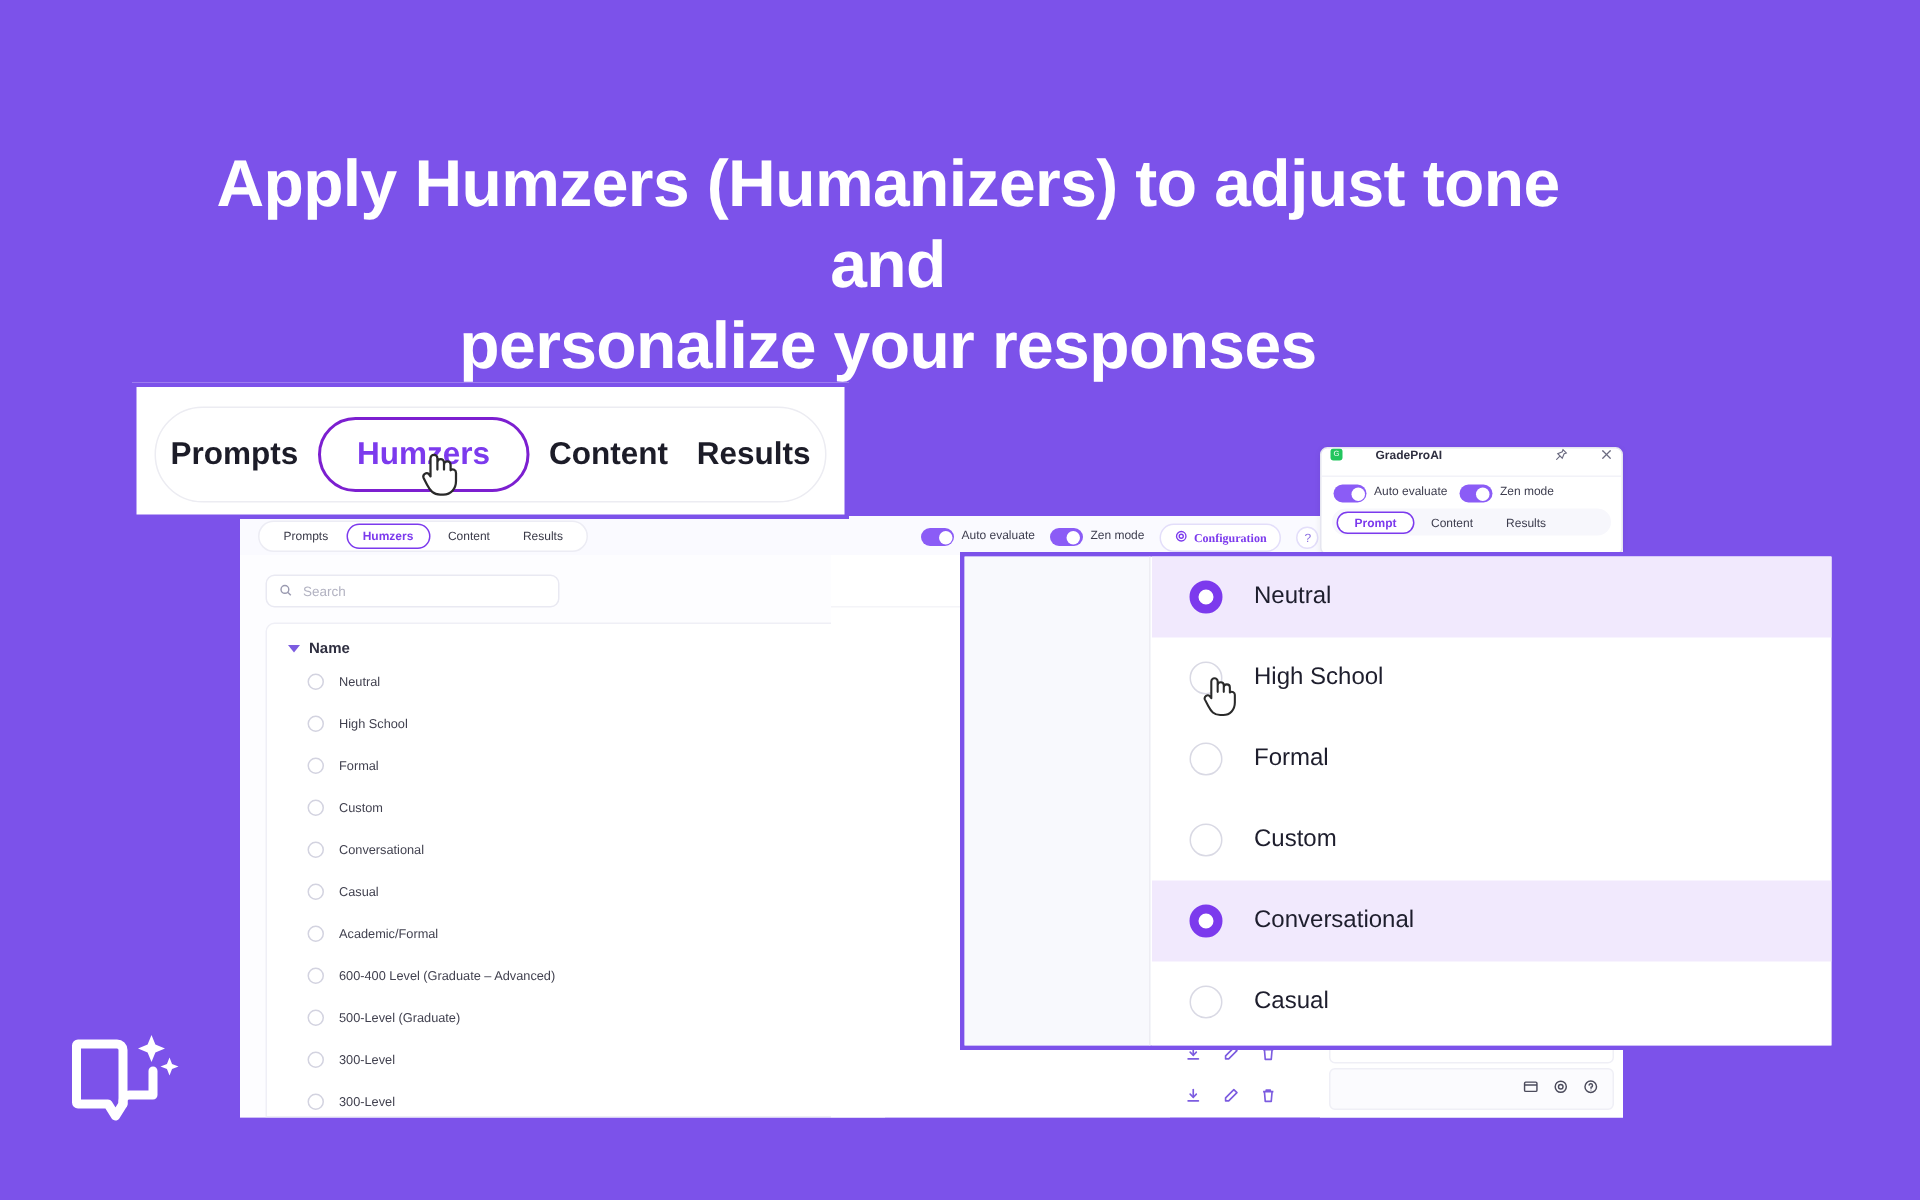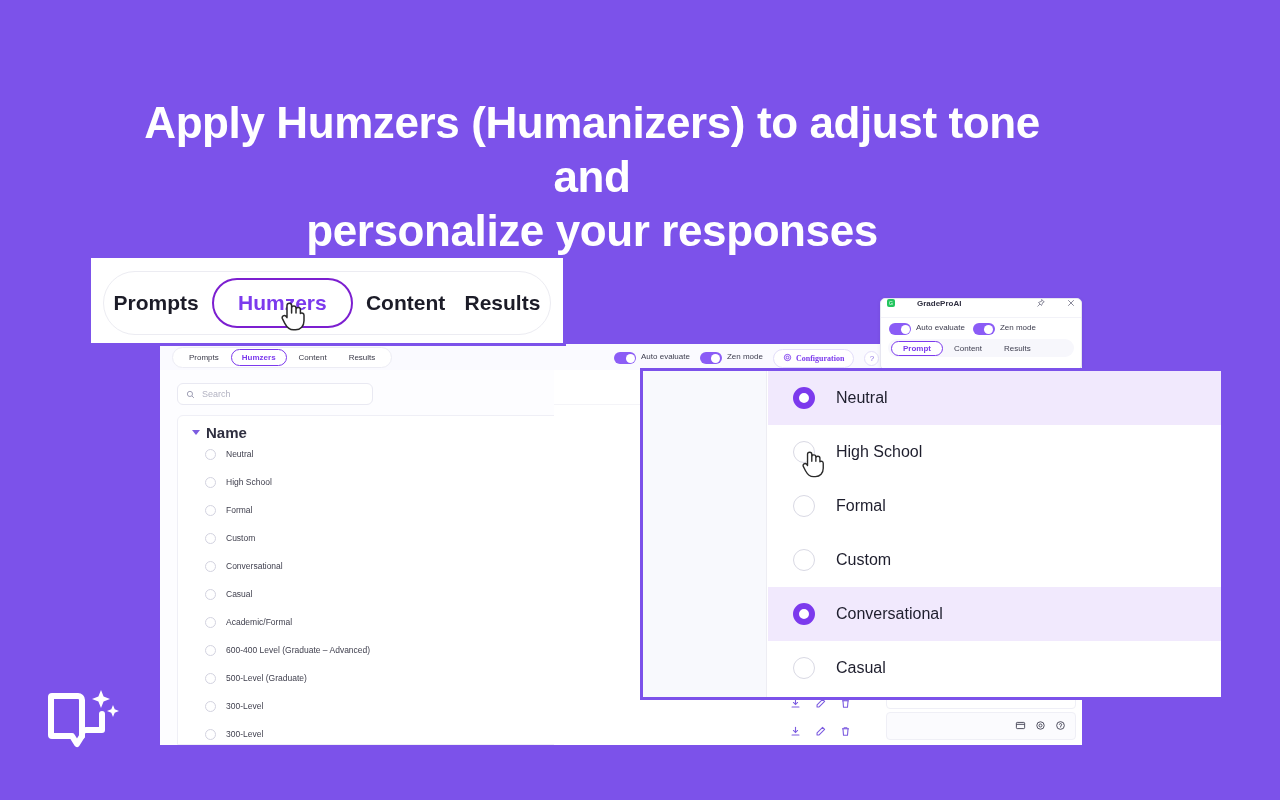--- a/index.html
+++ b/index.html
@@ -87,21 +87,21 @@
     display:flex; align-items:center; gap:7px; padding:0 8px;
   }
   .search-ph{ font-size:9px; color:#b3b3c2; }
   .list-card{
     position:absolute; left:17px; top:45px; right:0; bottom:0;
     border:1px solid #efeff6; border-top-left-radius:6px; background:#fff;
     padding-top:8px;
   }
   .col-head{
     display:flex; align-items:center; gap:6px;
-    font-size:15px; font-weight:bold; color:#2f2f40; padding-left:14px;
+    font-size:10px; font-weight:bold; color:#2f2f40; padding-left:14px;
     height:16px;
   }
   .caret{
     width:0;height:0;border-left:4px solid transparent;border-right:4px solid transparent;
     border-top:5px solid #7c5ce0;
   }
   .opt-row{
     display:flex; align-items:center; gap:10px; height:28px; padding-left:27px;
   }
   .radio-sm{

